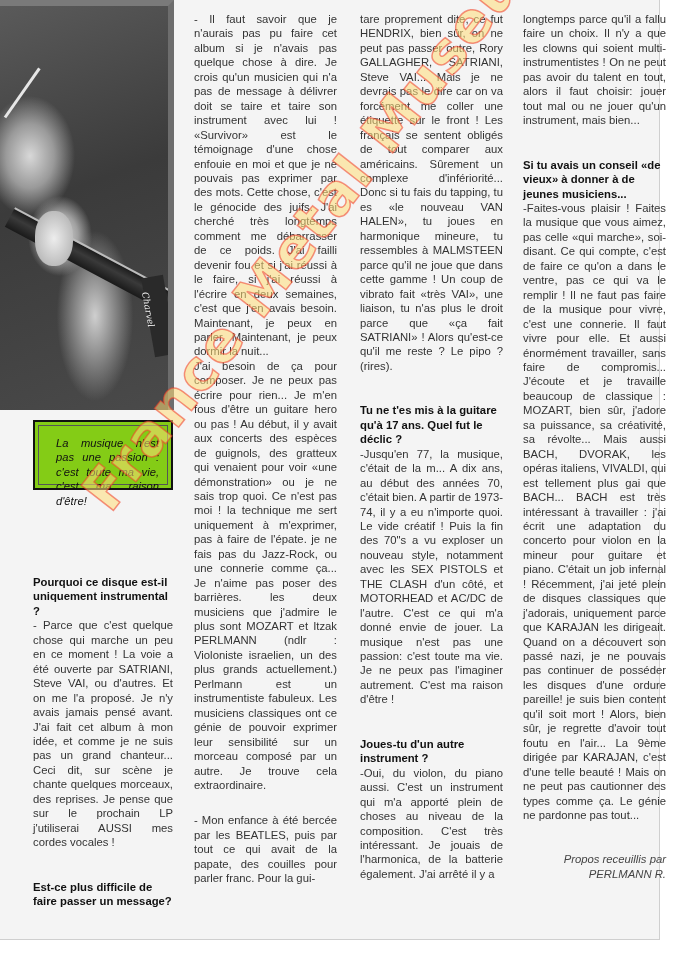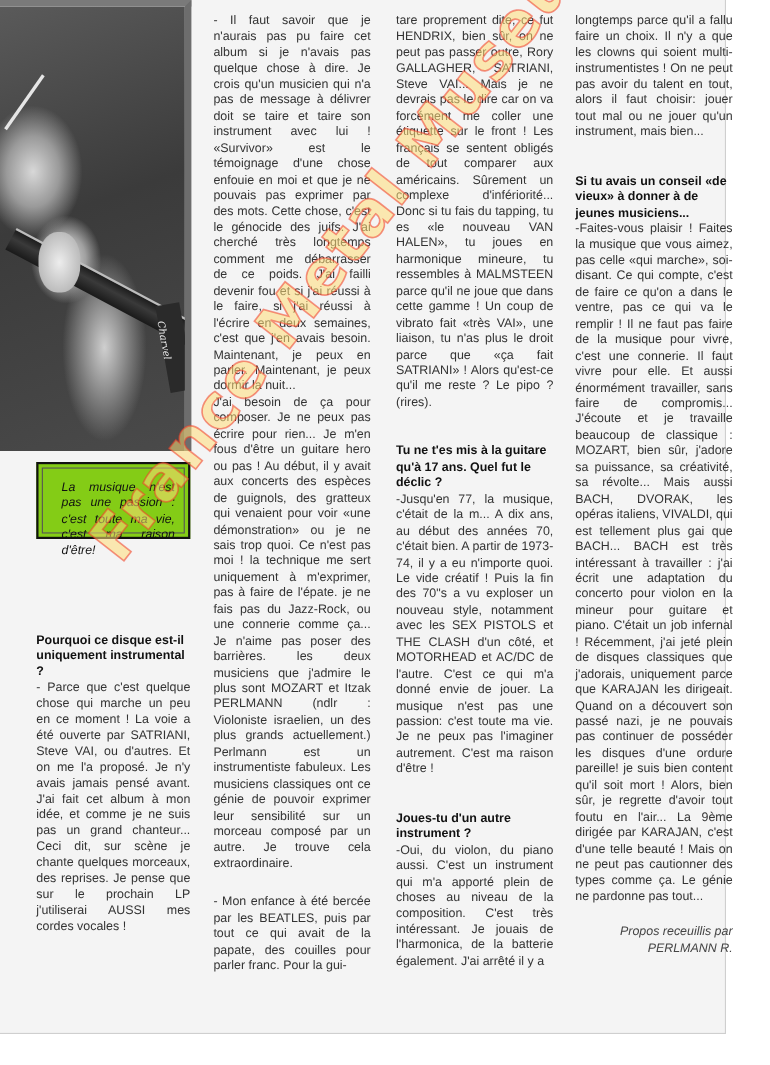--- a/index.html
+++ b/index.html
@@ -73,21 +73,21 @@
   .col .gap-md { height: 21px; }
   .col .gap-lg { height: 30px; }
 
   .col1 { left: 33px; top: 575px; width: 140px; }
   .col2 { left: 194px; top: 12px; width: 143px; }
   .col3 { left: 360px; top: 12px; width: 143px; }
   .col4 { left: 523px; top: 12px; width: 143px; }
 
   .credit {
     text-align: right; font-style: italic; color: #444; line-height: 14.5px;
-    margin-top: 18px;
+    margin-top: 30px;
   }
 
   .page-number {
     position: absolute; right: 12px; top: 986px;
     font-size: 14px; color: #222;
   }
 
   .watermark {
     position: absolute; left: 95px; top: 470px;
     font-family: "DejaVu Sans", sans-serif; font-weight: bold;
@@ -112,20 +112,21 @@
   </div>
 
   <div class="quote-box">
     <div class="quote-inner">La musique n'est pas une passion : c'est toute ma vie, c'est ma raison d'être!</div>
   </div>
 
   <div class="col col1">
     <p class="q">Pourquoi ce disque est-il uniquement instrumental ?</p>
     <p>- Parce que c'est quelque chose qui marche un peu en ce moment ! La voie a été ouverte par SATRIANI, Steve VAI, ou d'autres. Et on me l'a proposé. Je n'y avais jamais pensé avant. J'ai fait cet album à mon idée, et comme je ne suis pas un grand chanteur... Ceci dit, sur scène je chante quelques morceaux, des reprises. Je pense que sur le prochain LP j'utiliserai AUSSI mes cordes vocales !</p>
     <div class="gap-lg"></div>
+    <p class="q">Est-ce plus difficile de faire passer un message?</p>
   </div>
 
   <div class="col col2">
     <p>- Il faut savoir que je n'aurais pas pu faire cet album si je n'avais pas quelque chose à dire. Je crois qu'un musicien qui n'a pas de message à délivrer doit se taire et taire son instrument avec lui ! «Survivor» est le témoignage d'une chose enfouie en moi et que je ne pouvais pas exprimer par des mots. Cette chose, c'est le génocide des juifs. J'ai cherché très longtemps comment me débarrasser de ce poids. J'ai failli devenir fou et si j'ai réussi à le faire, si j'ai réussi à l'écrire en deux semaines, c'est que j'en avais besoin. Maintenant, je peux en parler. Maintenant, je peux dormir la nuit...</p>
     <p>J'ai besoin de ça pour composer. Je ne peux pas écrire pour rien... Je m'en fous d'être un guitare hero ou pas ! Au début, il y avait aux concerts des espèces de guignols, des gratteux qui venaient pour voir «une démonstration» ou je ne sais trop quoi. Ce n'est pas moi ! la technique me sert uniquement à m'exprimer, pas à faire de l'épate. je ne fais pas du Jazz-Rock, ou une connerie comme ça... Je n'aime pas poser des barrières. les deux musiciens que j'admire le plus sont MOZART et Itzak PERLMANN (ndlr : Violoniste israelien, un des plus grands actuellement.) Perlmann est un instrumentiste fabuleux. Les musiciens classiques ont ce génie de pouvoir exprimer leur sensibilité sur un morceau composé par un autre. Je trouve cela extraordinaire.</p>
     <div class="gap-md"></div>
     <p>- Mon enfance à été bercée par les BEATLES, puis par tout ce qui avait de la papate, des couilles pour parler franc. Pour la gui-</p>
   </div>
 
   <div class="col col3">

